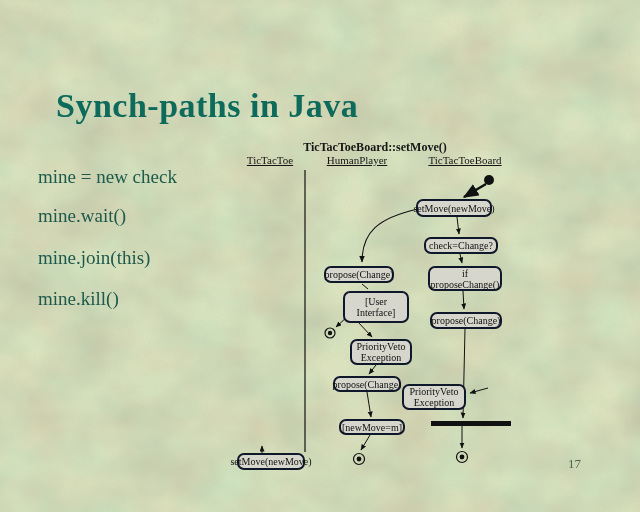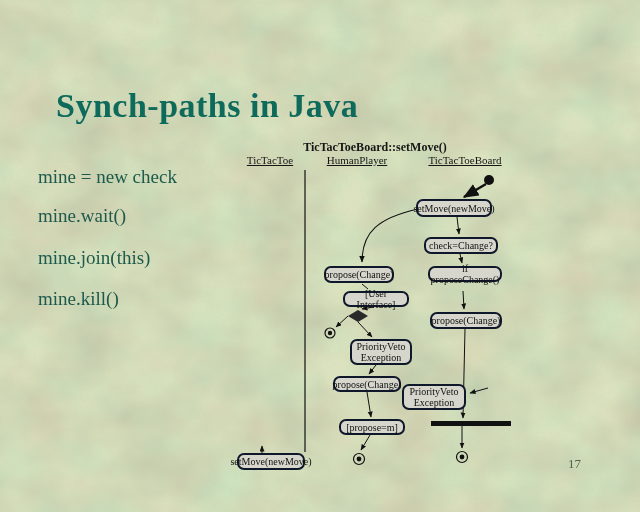--- a/index.html
+++ b/index.html
@@ -94,27 +94,27 @@
   <div class="bullet" style="top:247px">mine.join(this)</div>
   <div class="bullet" style="top:288px">mine.kill()</div>
 
   <div class="diagram-title">TicTacToeBoard::setMove()</div>
   <div class="lane-header" style="left:236px;width:68px">TicTacToe</div>
   <div class="lane-header" style="left:318px;width:78px">HumanPlayer</div>
   <div class="lane-header" style="left:418px;width:94px">TicTacToeBoard</div>
 
   <div class="abox" style="left:416px;top:199px;width:76px;height:18px">setMove(newMove)</div>
   <div class="abox" style="left:424px;top:237px;width:74px;height:17px">check=Change?</div>
-  <div class="abox" style="left:428px;top:266px;width:74px;height:16px">if proposeChange()</div>
+  <div class="abox" style="left:428px;top:266px;width:74px;height:25px">if proposeChange()</div>
   <div class="abox" style="left:430px;top:312px;width:72px;height:17px">propose(Change)</div>
   <div class="abox" style="left:402px;top:384px;width:64px;height:26px">PriorityVeto Exception</div>
 
   <div class="abox" style="left:324px;top:266px;width:70px;height:17px">propose(Change)</div>
-  <div class="abox" style="left:343px;top:291px;width:66px;height:16px">[User Interface]</div>
+  <div class="abox" style="left:343px;top:291px;width:66px;height:32px">[User Interface]</div>
   <div class="abox" style="left:350px;top:339px;width:62px;height:26px">PriorityVeto Exception</div>
   <div class="abox" style="left:333px;top:376px;width:68px;height:16px">propose(Change)</div>
-  <div class="abox" style="left:339px;top:419px;width:66px;height:16px">[propose=m]</div>
+  <div class="abox" style="left:339px;top:419px;width:66px;height:16px">[newMove=m]</div>
 
   <div class="abox" style="left:237px;top:453px;width:68px;height:17px">setMove(newMove)</div>
 
   <div class="page-number">17</div>
 
 </div>
 
 </body></html>

